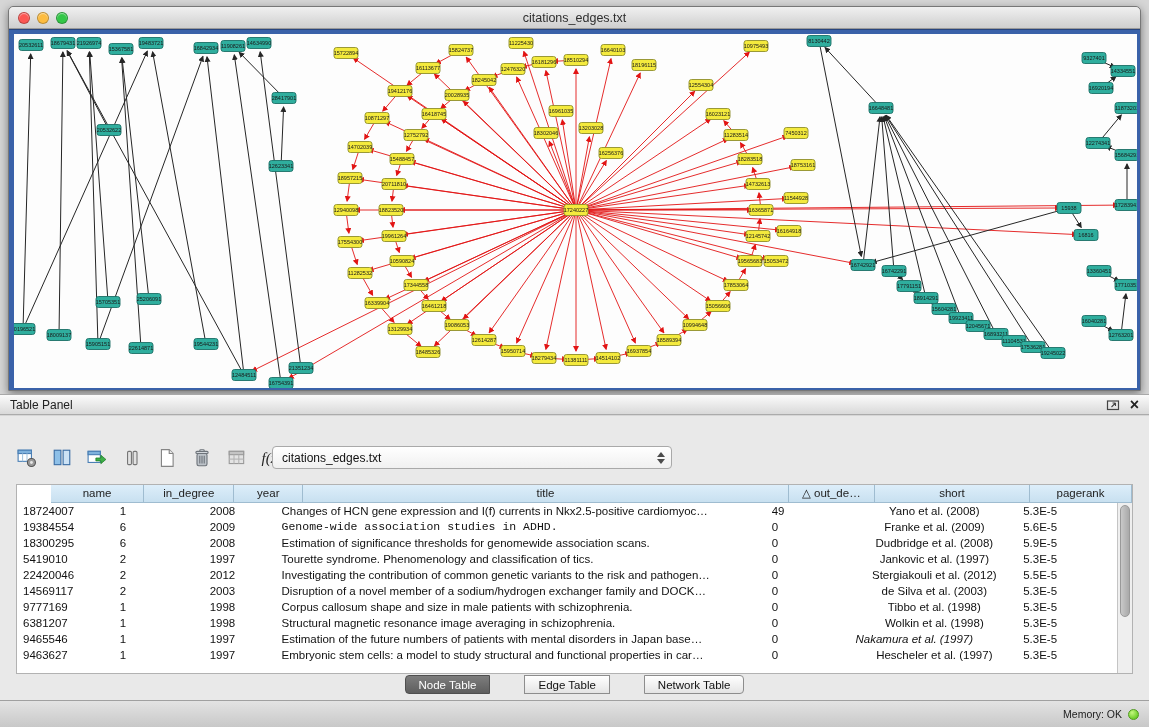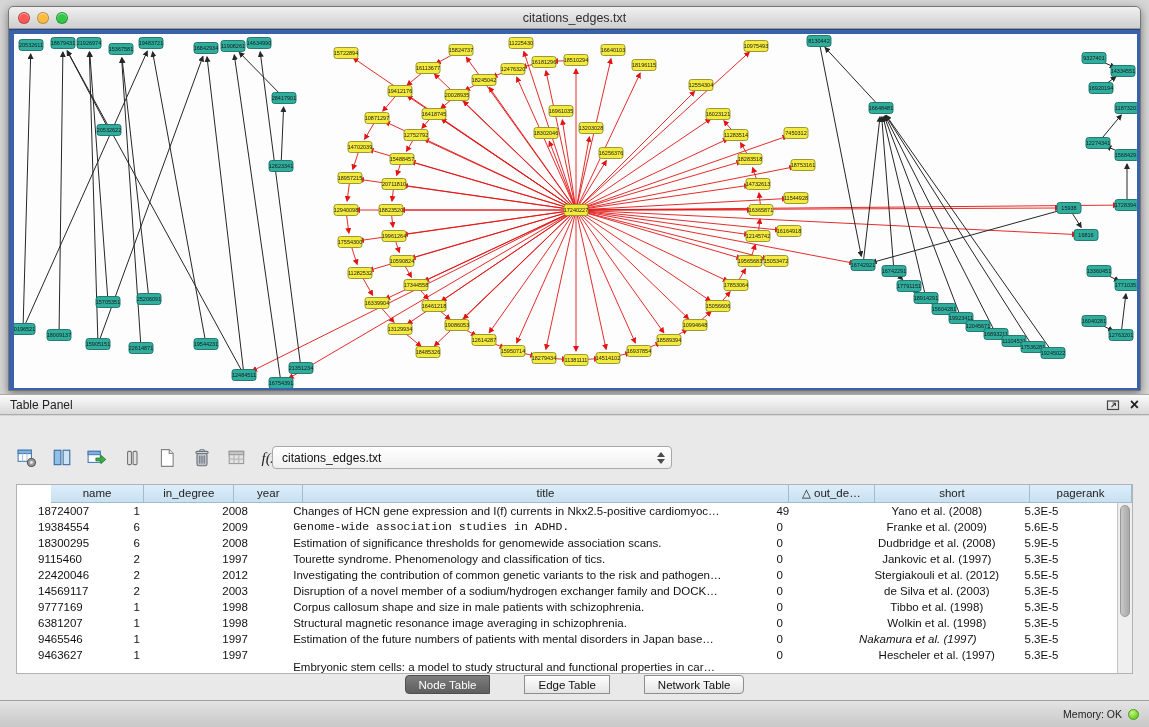--- a/index.html
+++ b/index.html
@@ -102,21 +102,21 @@
   .thead { display: flex; height: 18px; margin-left: 34px; }
   .th {
     height: 18px; line-height: 17px;
     background: linear-gradient(#ddeefa, #c8e0f0);
     border-right: 1px solid #9fbcd0;
     border-bottom: 1px solid #9fbcd0;
     font-size: 11.5px; color: #222;
     text-align: center;
     white-space: nowrap; overflow: hidden;
   }
-  .tbody { position: absolute; left: 0; top: 18px; right: 15px; bottom: 0; overflow: hidden; padding-left: 15px; }
+  .tbody { position: absolute; left: 0; top: 18px; right: 15px; bottom: 0; overflow: hidden; }
   .tr { display: flex; height: 16px; }
   .td {
     height: 16px; line-height: 16px;
     font-size: 11.5px; color: #111;
     white-space: nowrap; overflow: hidden;
   }
   .vscroll {
     position: absolute; right: 0; top: 18px; bottom: 0; width: 15px;
     background: #efefef; border-left: 1px solid #c4c4c4;
   }
@@ -888,21 +888,21 @@
         <div class="tr">
           <div class="td" style="width: 95px; text-align: left; padding-left: 6px;">18300295</div>
           <div class="td" style="width: 92px; text-align: left; padding-left: 8px;">6</div>
           <div class="td" style="width: 70px; text-align: left; padding-left: 6px;">2008</div>
           <div class="td" style="width: 495px; text-align: left; padding-left: 8px;">Estimation of significance thresholds for genomewide association scans.</div>
           <div class="td" style="width: 88px; text-align: left; padding-left: 4px;">0</div>
           <div class="td" style="width: 158px; text-align: center;">Dudbridge et al. (2008)</div>
           <div class="td" style="width: 104px; text-align: left; padding-left: 10px;">5.9E-5</div>
         </div>
         <div class="tr">
-          <div class="td" style="width: 95px; text-align: left; padding-left: 6px;">9115460</div>
+          <div class="td" style="width: 95px; text-align: left; padding-left: 6px;">5419010</div>
           <div class="td" style="width: 92px; text-align: left; padding-left: 8px;">2</div>
           <div class="td" style="width: 70px; text-align: left; padding-left: 6px;">1997</div>
           <div class="td" style="width: 495px; text-align: left; padding-left: 8px;">Tourette syndrome. Phenomenology and classification of tics.</div>
           <div class="td" style="width: 88px; text-align: left; padding-left: 4px;">0</div>
           <div class="td" style="width: 158px; text-align: center;">Jankovic et al. (1997)</div>
           <div class="td" style="width: 104px; text-align: left; padding-left: 10px;">5.3E-5</div>
         </div>
         <div class="tr">
           <div class="td" style="width: 95px; text-align: left; padding-left: 6px;">22420046</div>
           <div class="td" style="width: 92px; text-align: left; padding-left: 8px;">2</div>
@@ -945,21 +945,21 @@
           <div class="td" style="width: 70px; text-align: left; padding-left: 6px;">1997</div>
           <div class="td" style="width: 495px; text-align: left; padding-left: 8px;">Estimation of the future numbers of patients with mental disorders in Japan base…</div>
           <div class="td" style="width: 88px; text-align: left; padding-left: 4px;">0</div>
           <div class="td" style="width: 158px;  font-style: italic;">Nakamura et al. (1997)</div>
           <div class="td" style="width: 104px; text-align: left; padding-left: 10px;">5.3E-5</div>
         </div>
         <div class="tr">
           <div class="td" style="width: 95px; text-align: left; padding-left: 6px;">9463627</div>
           <div class="td" style="width: 92px; text-align: left; padding-left: 8px;">1</div>
           <div class="td" style="width: 70px; text-align: left; padding-left: 6px;">1997</div>
-          <div class="td" style="width: 495px; text-align: left; padding-left: 8px; margin-top: 12px;">Embryonic stem cells: a model to study structural and functional properties in car…</div>
+          <div class="td" style="width: 495px; text-align: left; padding-left: 8px;">Embryonic stem cells: a model to study structural and functional properties in car…</div>
           <div class="td" style="width: 88px; text-align: left; padding-left: 4px;">0</div>
           <div class="td" style="width: 158px; text-align: center;">Hescheler et al. (1997)</div>
           <div class="td" style="width: 104px; text-align: left; padding-left: 10px;">5.3E-5</div>
         </div>
       </div>
     <div class="vscroll">
       <div class="vthumb"></div>
     </div>
   </div>
 

